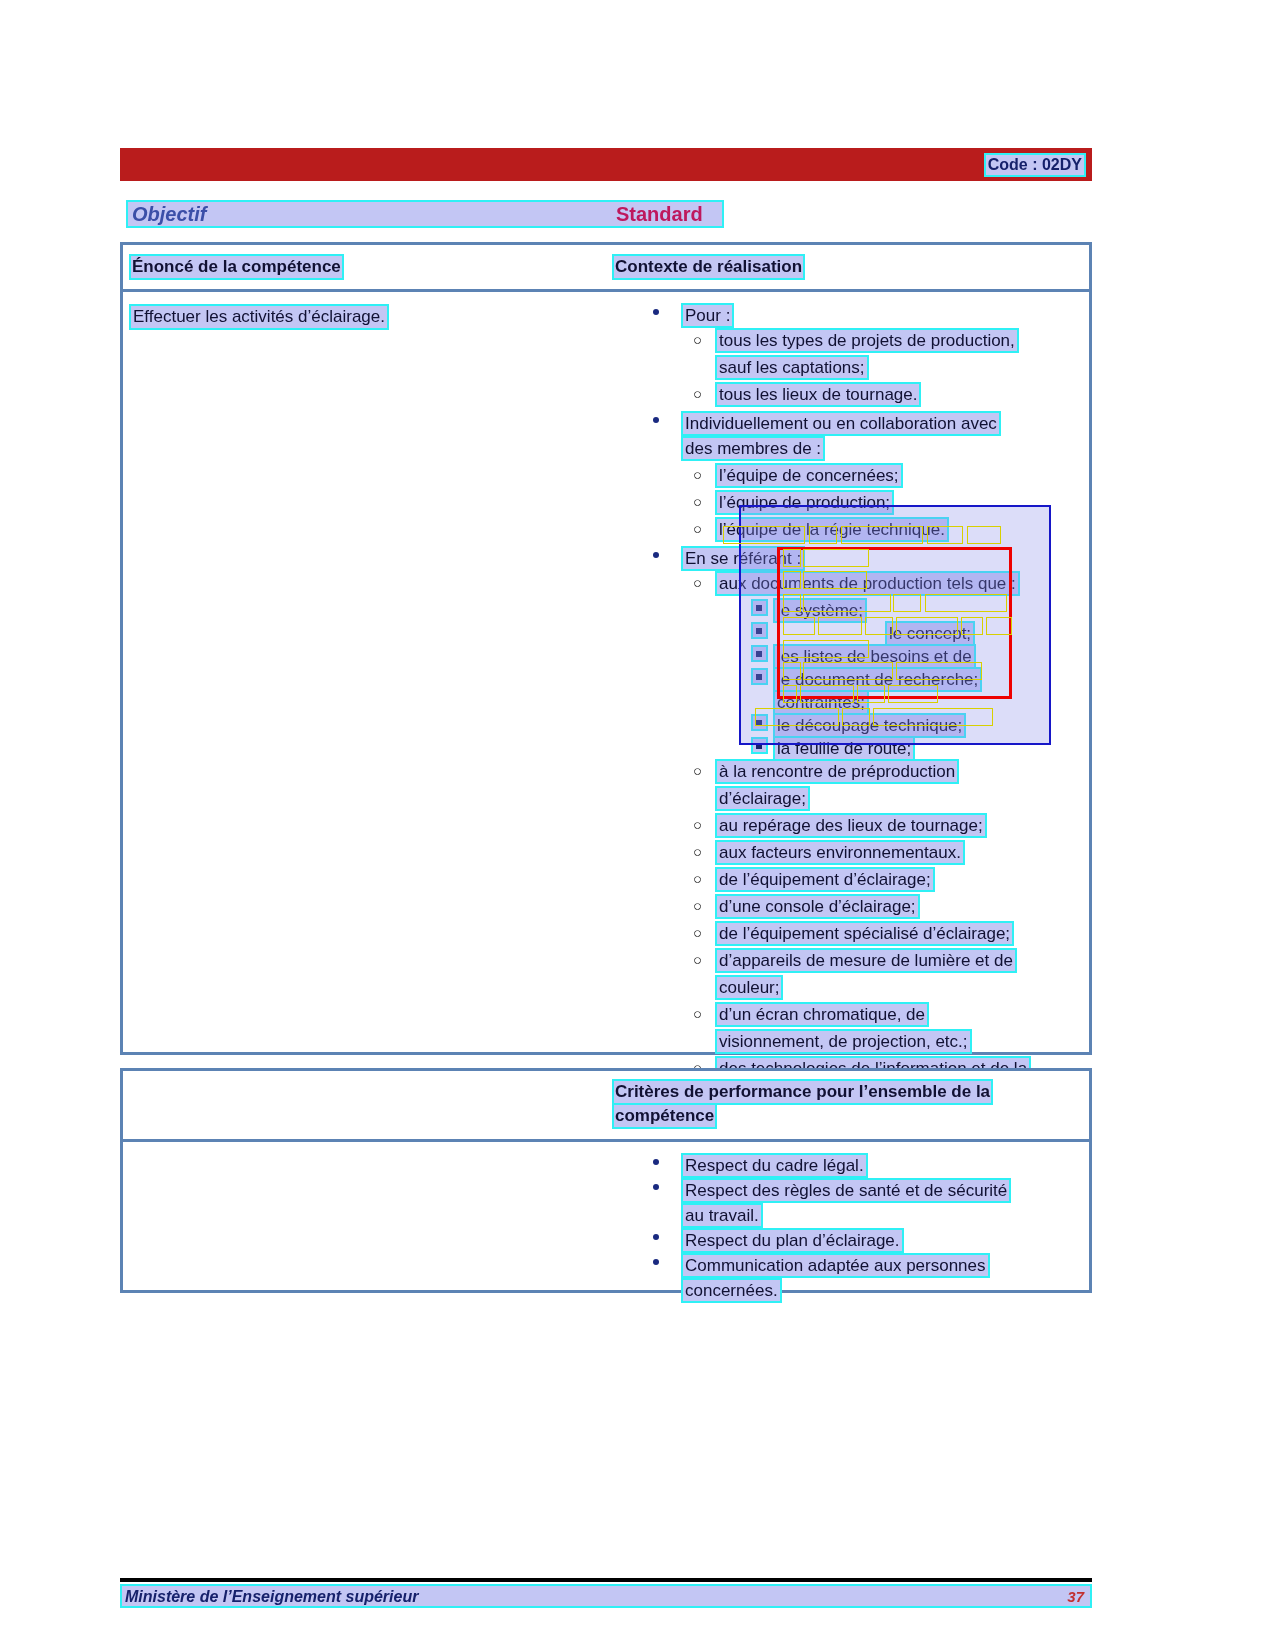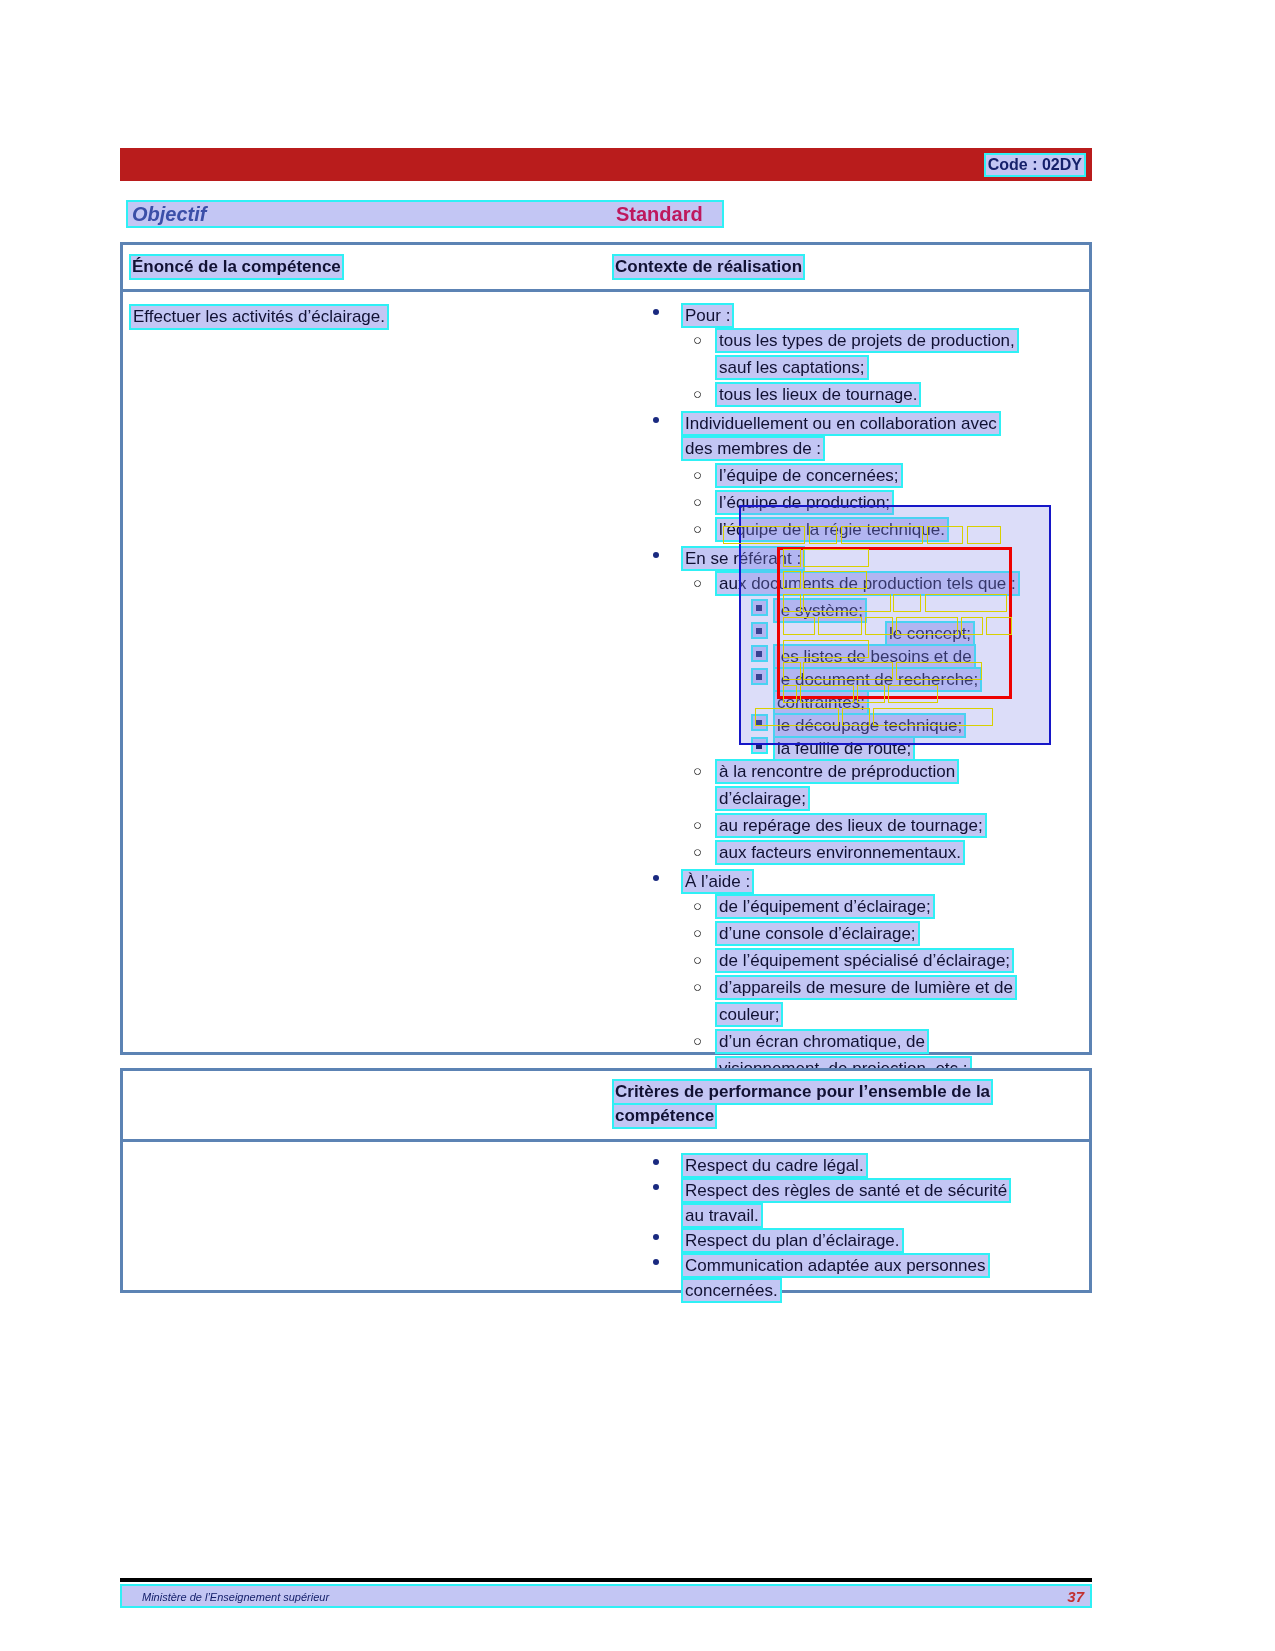--- a/index.html
+++ b/index.html
@@ -119,22 +119,22 @@
 
   
   .foot-rule{
     position:absolute;left:120px;top:1578px;width:972px;height:4px;background:#000;
   }
   .foot{
     position:absolute;left:120px;top:1584px;width:972px;height:24px;
     background:#c3c6f4;border:2px solid #2ff0f5;box-sizing:border-box;
   }
   .foot-l{
-    position:absolute;left:3px;top:1px;font-size:11px;font-weight:normal;
-    font-style:italic;color:#16216b;line-height:20px;white-space:nowrap;margin-left:17px;
+    position:absolute;left:3px;top:1px;font-size:16px;font-weight:bold;
+    font-style:italic;color:#16216b;line-height:20px;white-space:nowrap;
   }
   .foot-r{
     position:absolute;right:6px;top:1px;font-size:15px;font-weight:bold;
     font-style:italic;color:#c23030;line-height:20px;
   }
 </style>
 </head>
 <body>
 
 <div class="page">
@@ -260,26 +260,20 @@
         </div>
         <div class="li lvl2" style="position:relative;">
           <span class="mk-o" style="left:46px;top:2px;">○</span>
           <span class="seg">au repérage des lieux de tournage;</span>
         </div>
         <div class="li lvl2" style="position:relative;">
           <span class="mk-o" style="left:46px;top:2px;">○</span>
           <span class="seg">aux facteurs environnementaux.</span>
         </div>
 
-        <div class="li lvl1" style="position:relative;height:25px;margin-top:2px;">
-          <div class="bul1" style="left:6px;top:7px;">
-              <span></span>
-            </div>
-          <span class="seg">À l’aide :</span>
-        </div>
         <div class="li lvl2" style="position:relative;">
           <span class="mk-o" style="left:46px;top:2px;">○</span>
           <span class="seg">de l’équipement d’éclairage;</span>
         </div>
         <div class="li lvl2" style="position:relative;">
           <span class="mk-o" style="left:46px;top:2px;">○</span>
           <span class="seg">d’une console d’éclairage;</span>
         </div>
         <div class="li lvl2" style="position:relative;">
           <span class="mk-o" style="left:46px;top:2px;">○</span>

